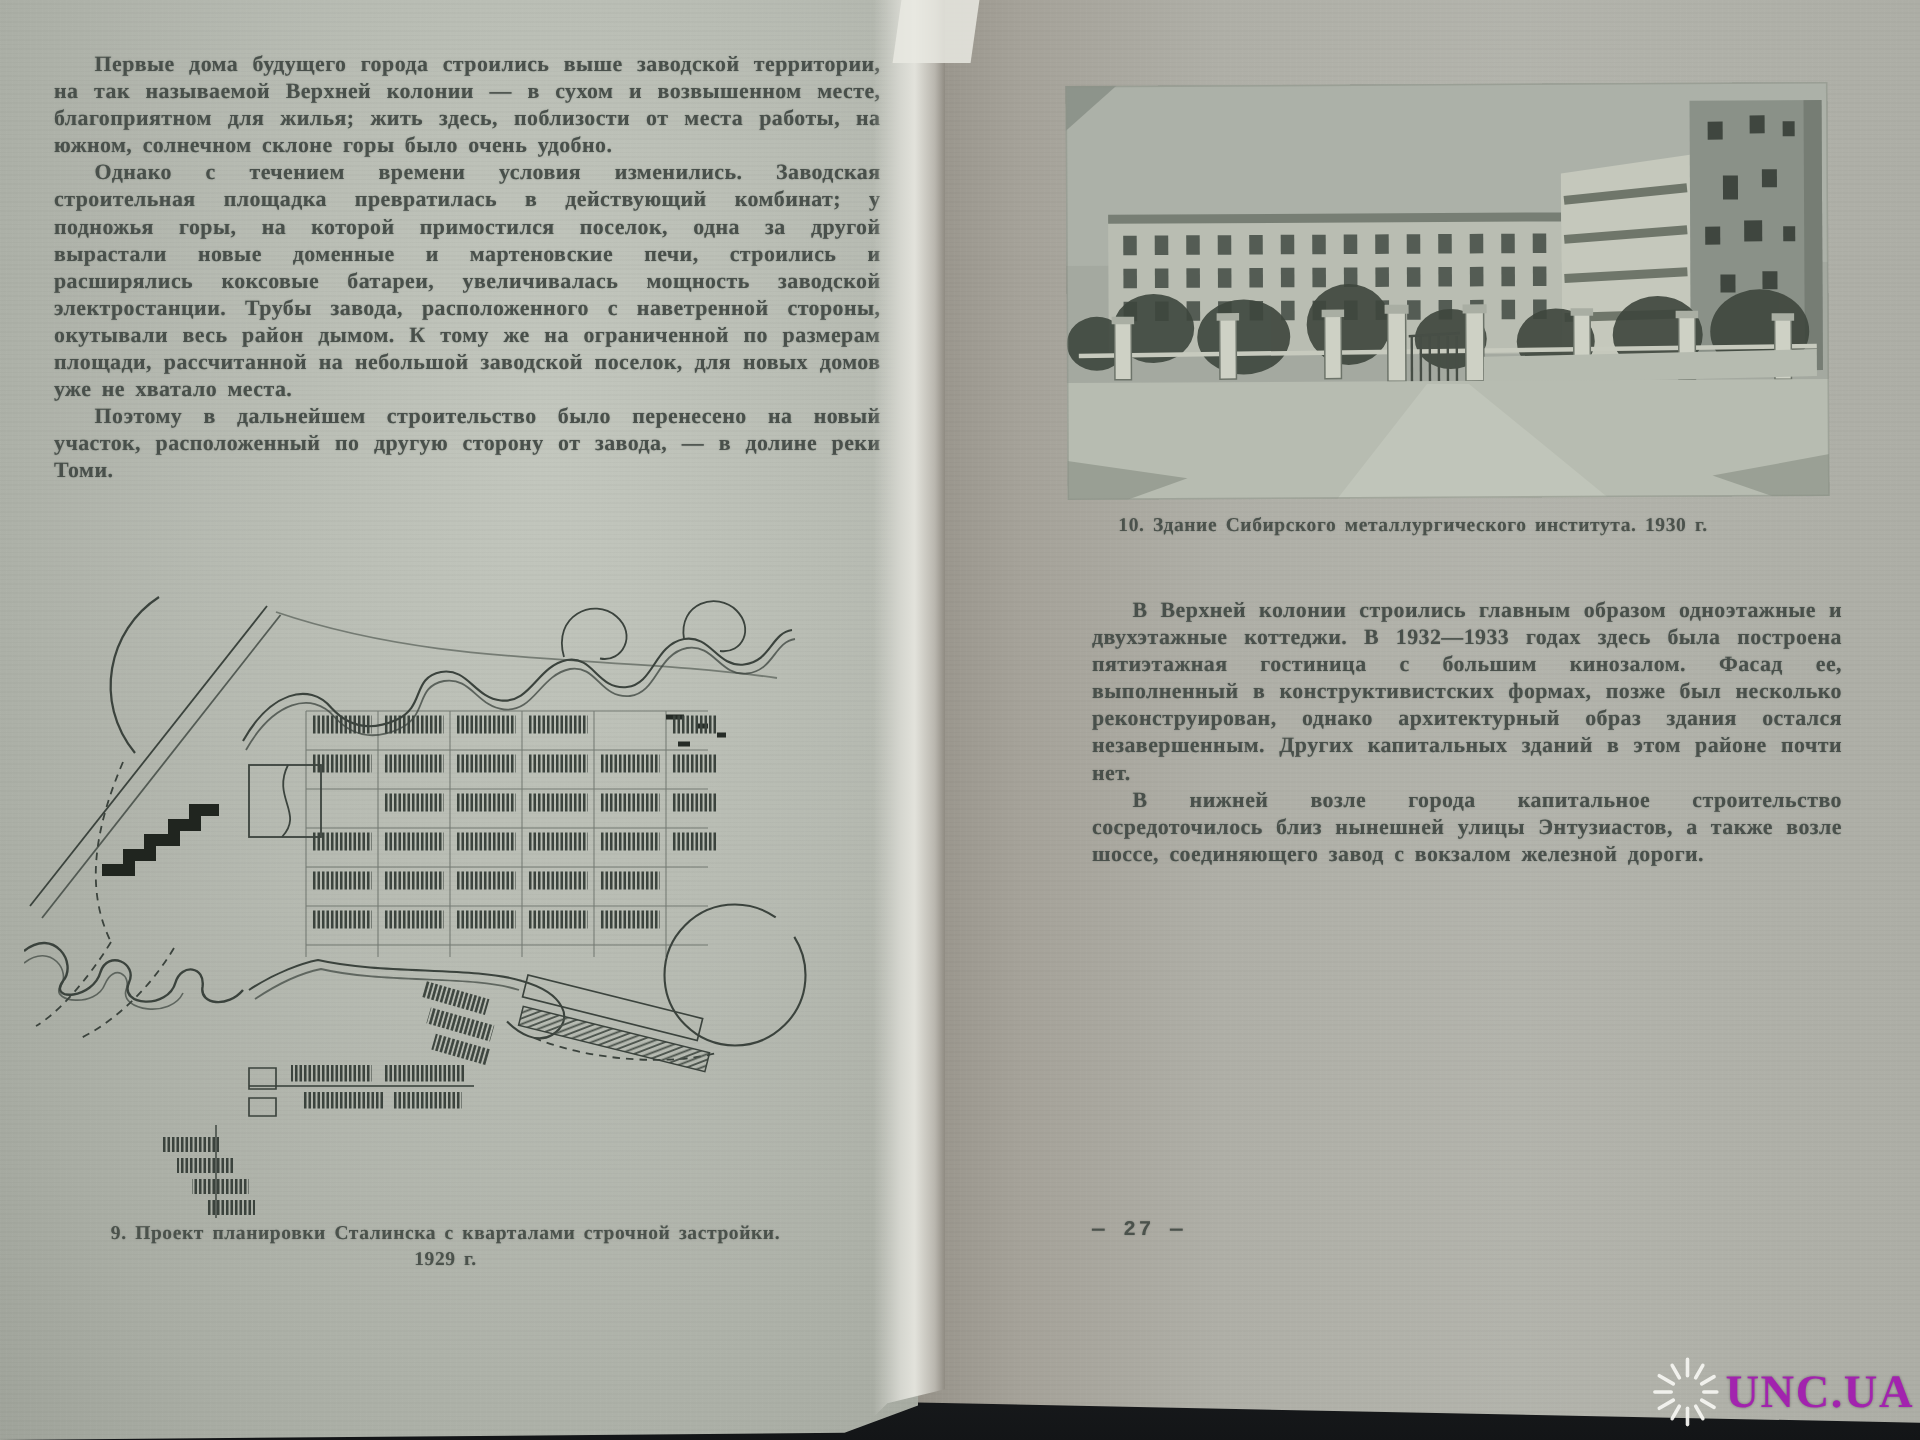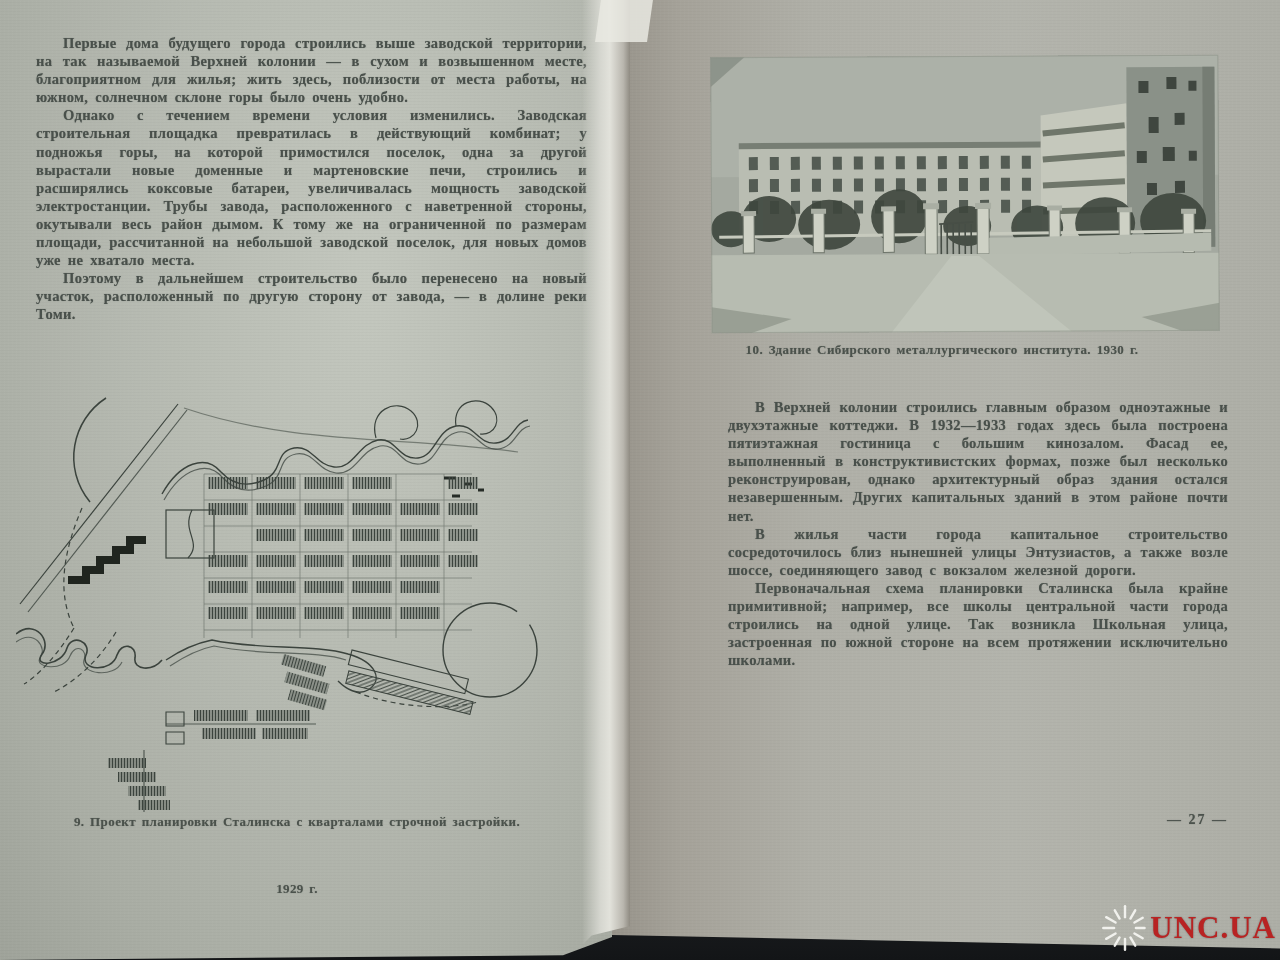--- a/index.html
+++ b/index.html
@@ -34,26 +34,26 @@
   .body-text{position:absolute;color:#49504b;font-weight:700;
     font-size:14.6px;line-height:18.1px;letter-spacing:.3px;word-spacing:3px;
     text-shadow:0 0 1px rgba(73,80,75,.55);}
   .body-text p{margin:0;text-align:justify;text-indent:27px;}
   .left-text{left:36px;top:34px;width:551px;}
   .right-text{left:116px;top:398px;width:500px;}
   .caption{position:absolute;color:#4b524c;font-weight:700;font-size:13px;
     letter-spacing:.4px;word-spacing:2px;text-align:center;
     text-shadow:0 0 1px rgba(75,82,76,.5);}
   .pagenum{position:absolute;color:#4b524c;font-weight:700;font-size:14px;
-    letter-spacing:2px;text-align:right;text-shadow:0 0 1px rgba(75,82,76,.5);}
+    letter-spacing:2px;text-align:left;text-shadow:0 0 1px rgba(75,82,76,.5);font-family:Liberation Mono, monospace;}
   .map-figure{position:absolute;left:16px;top:392px;width:566px;height:424px;}
   .photo-figure{position:absolute;left:99px;top:56px;width:508px;height:276px;
     box-shadow:inset 0 0 14px rgba(40,46,40,.25);transform:rotate(-.3deg);}
   .watermark{position:absolute;right:4px;bottom:6px;display:flex;align-items:center;
-    color:#b91c1c;opacity:.95;}
+    color:#a21caf;opacity:.95;}
   .watermark .wm-text{font-family:"Liberation Serif","DejaVu Serif",serif;
     font-weight:700;font-size:31px;letter-spacing:1px;text-shadow:0 0 2px rgba(0,0,0,.35);}
 </style>
 </head>
 <body>
 
 <div class="page left-page">
 
   <div class="body-text left-text">
     <p>Первые дома будущего города строились выше заводской территории, на так называемой Верхней колонии — в сухом и возвышенном месте, благоприятном для жилья; жить здесь, поблизости от места работы, на южном, солнечном склоне горы было очень удобно.</p>
@@ -175,21 +175,21 @@
       <g transform="translate(92,366)" fill="url(#bh)">
         <rect x="0" y="0" width="38" height="10"></rect>
           <rect x="10" y="14" width="38" height="10"></rect>
         <rect x="20" y="28" width="38" height="10"></rect>
           <rect x="30" y="42" width="32" height="10"></rect>
       </g>
     </svg>
   </div>
 
   <div class="caption" style="left:24px;top:814px;width:546px;">9. Проект планировки Сталинска с кварталами строчной застройки.</div>
-  <div class="caption" style="left:24px;top:881px;width:546px;text-align:center;">1929 г.</div>
+  <div class="caption" style="left:24px;top:831px;width:546px;text-align:center;">1929 г.</div>
 </div>
 
 <div class="page right-page">
 
   <div class="photo-figure">
     <svg width="508" height="276" viewBox="0 0 508 276">
       <rect x="0" y="0" width="508" height="276" fill="#a4a9a0"></rect>
       <rect x="0" y="0" width="508" height="120" fill="#acb1a8"></rect>
 
       <rect x="28" y="90" width="302" height="90" fill="#b9bdb2"></rect>
@@ -322,22 +322,21 @@
 
       <polygon points="0,0 34,0 0,30" fill="#757b72" opacity=".55"></polygon>
       <rect x="0" y="0" width="508" height="276" fill="none" stroke="#8d9289" stroke-width="2" opacity=".6"></rect>
     </svg>
   </div>
 
   <div class="caption" style="left:40px;top:342px;width:580px;">10. Здание Сибирского металлургического института. 1930 г.</div>
 
   <div class="body-text right-text">
     <p>В Верхней колонии строились главным образом одноэтажные и двухэтажные коттеджи. В 1932—1933 годах здесь была построена пятиэтажная гостиница с большим кинозалом. Фасад ее, выполненный в конструктивистских формах, позже был несколько реконструирован, однако архитектурный образ здания остался незавершенным. Других капитальных зданий в этом районе почти нет.</p>
-    <p>В жилья части города капитальное строительство сосредоточилось близ нынешней улицы Энтузиастов, а также возле шоссе, соединяющего завод с вокзалом железной дороги.</p>
-    <p>Первоначальная схема планировки Сталинска была крайне примитивной; например, все школы центральной части города строились на одной улице. Так возникла Школьная улица, застроенная по южной стороне на всем протяжении исключительно школами.</p>
+    <p>В нижней возле города капитальное строительство сосредоточилось близ нынешней улицы Энтузиастов, а также возле шоссе, соединяющего завод с вокзалом железной дороги.</p>
   </div>
 
   <div class="pagenum" style="left:116px;top:812px;width:500px;">— 27 —</div>
 </div>
 
 <div class="gutter"></div>
 <div class="gutter-top-edge"></div>
 
 <div class="watermark">
   <svg width="50" height="52" viewBox="0 0 46 46">

